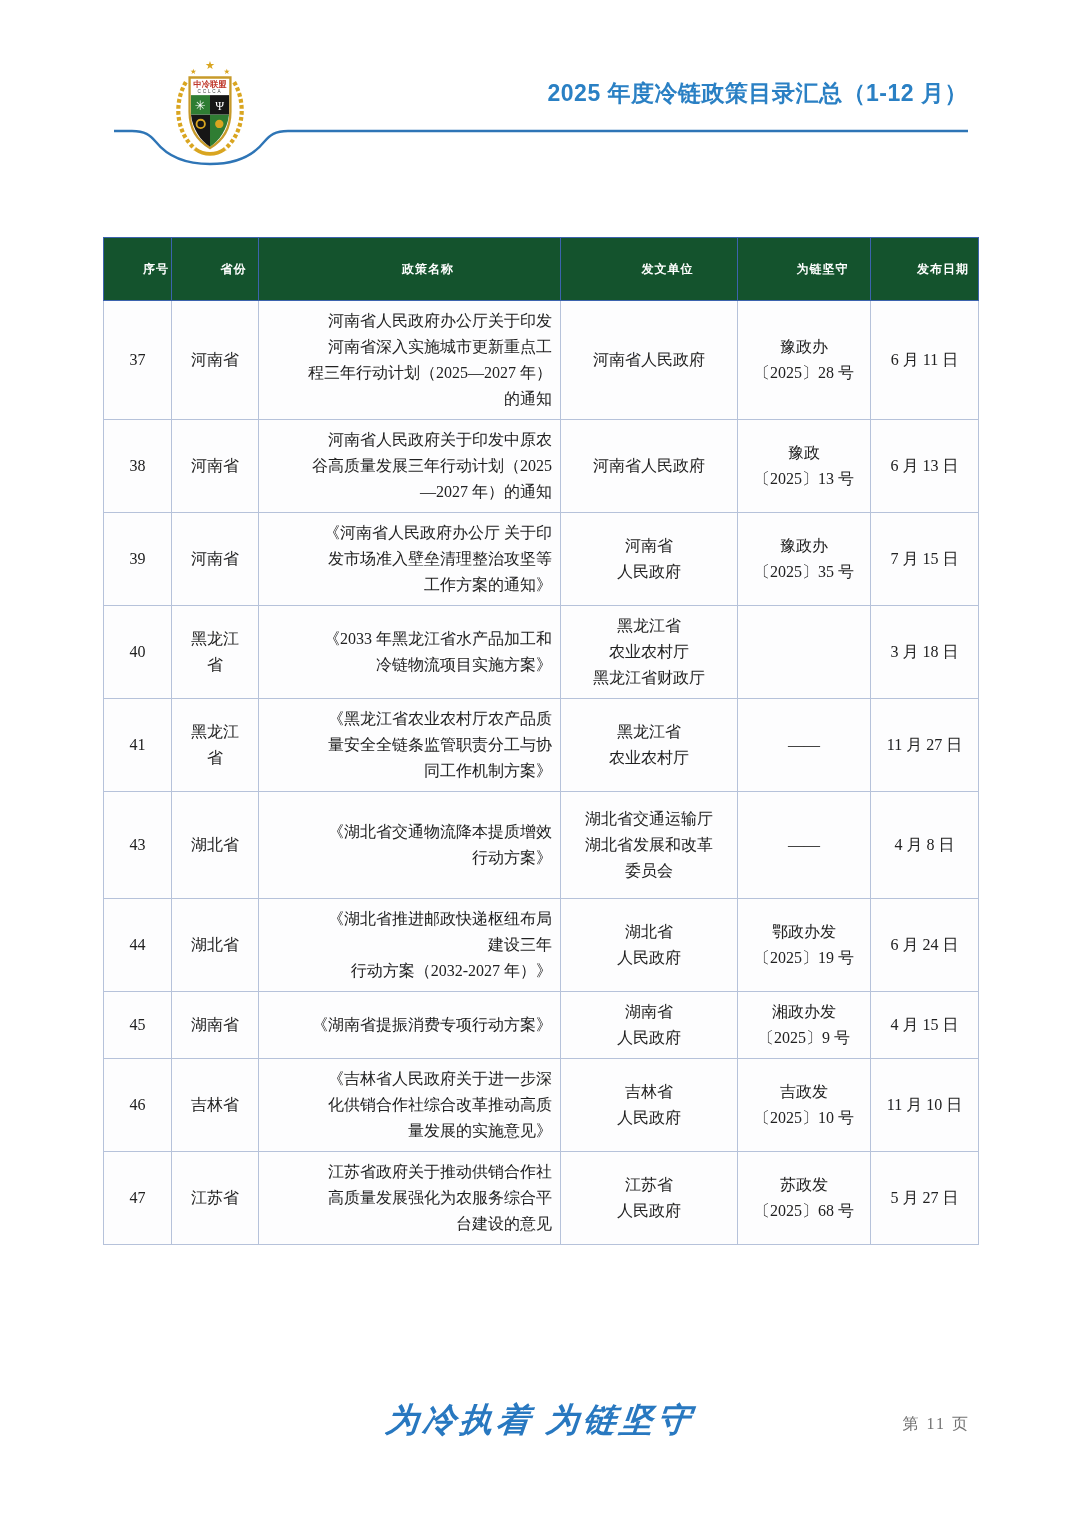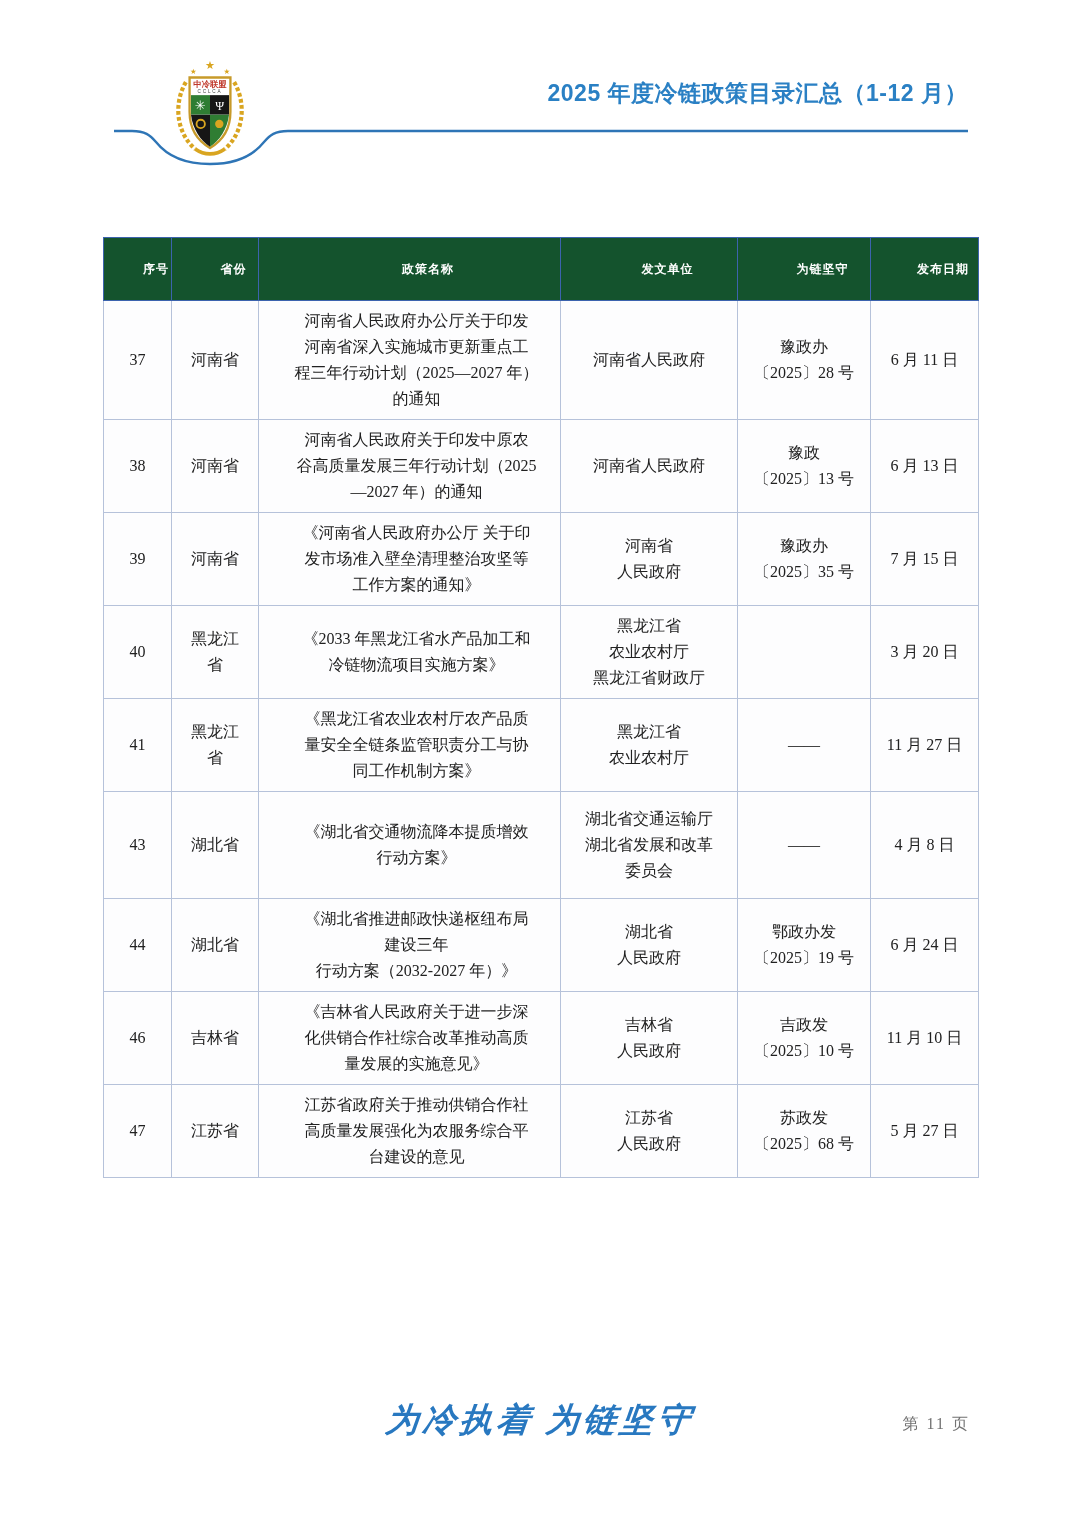--- a/index.html
+++ b/index.html
@@ -25,21 +25,21 @@
     font-family:"Liberation Sans","DejaVu Sans",sans-serif;
     font-weight:bold; font-size:12px; height:60px;
     border:1px solid #3c63ae; letter-spacing:1px;padding-left:38px;
   }
   .policy-table td {
     border:1px solid #b6c2da; background:#fdfdfe;
     font-size:16px; line-height:26px; color:#212121;
     text-align:center; vertical-align:middle;
     padding:7px 6px; white-space:pre-line;
   }
-  .policy-table td.policy { text-align:center; padding-left:22px; padding-right:8px; }
+  .policy-table td.policy { text-align:right; padding-left:22px; padding-right:8px; }
   
   .footer-slogan {
     position:absolute; top:1398px; left:0; width:100%; text-align:center;
     font-family:"Liberation Serif","DejaVu Serif",serif;
     font-style:italic; font-weight:bold; font-size:33px;
     color:#2878c0; letter-spacing:4px;
     transform:skewX(-6deg);
   }
   .page-number {
     position:absolute; top:1414px; right:110px;
@@ -135,21 +135,21 @@
       <tr>
         <td>40</td>
         <td>黑龙江
 省</td>
         <td class="policy">《2033 年黑龙江省水产品加工和
 冷链物流项目实施方案》</td>
         <td>黑龙江省
 农业农村厅
 黑龙江省财政厅</td>
         <td></td>
-        <td>3 月 20 日</td>
+        <td>3 月 18 日</td>
       </tr>
       <tr>
         <td>41</td>
         <td>黑龙江
 省</td>
         <td class="policy">《黑龙江省农业农村厅农产品质
 量安全全链条监管职责分工与协
 同工作机制方案》</td>
         <td>黑龙江省
 农业农村厅</td>
@@ -173,20 +173,30 @@
         <td class="policy">《湖北省推进邮政快递枢纽布局
 建设三年
 行动方案（2032-2027 年）》</td>
         <td>湖北省
 人民政府</td>
         <td>鄂政办发
 〔2025〕19 号</td>
         <td>6 月 24 日</td>
       </tr>
       <tr>
+        <td>45</td>
+        <td>湖南省</td>
+        <td class="policy">《湖南省提振消费专项行动方案》</td>
+        <td>湖南省
+人民政府</td>
+        <td>湘政办发
+〔2025〕9 号</td>
+        <td>4 月 15 日</td>
+      </tr>
+      <tr>
         <td>46</td>
         <td>吉林省</td>
         <td class="policy">《吉林省人民政府关于进一步深
 化供销合作社综合改革推动高质
 量发展的实施意见》</td>
         <td>吉林省
 人民政府</td>
         <td>吉政发
 〔2025〕10 号</td>
         <td>11 月 10 日</td>

